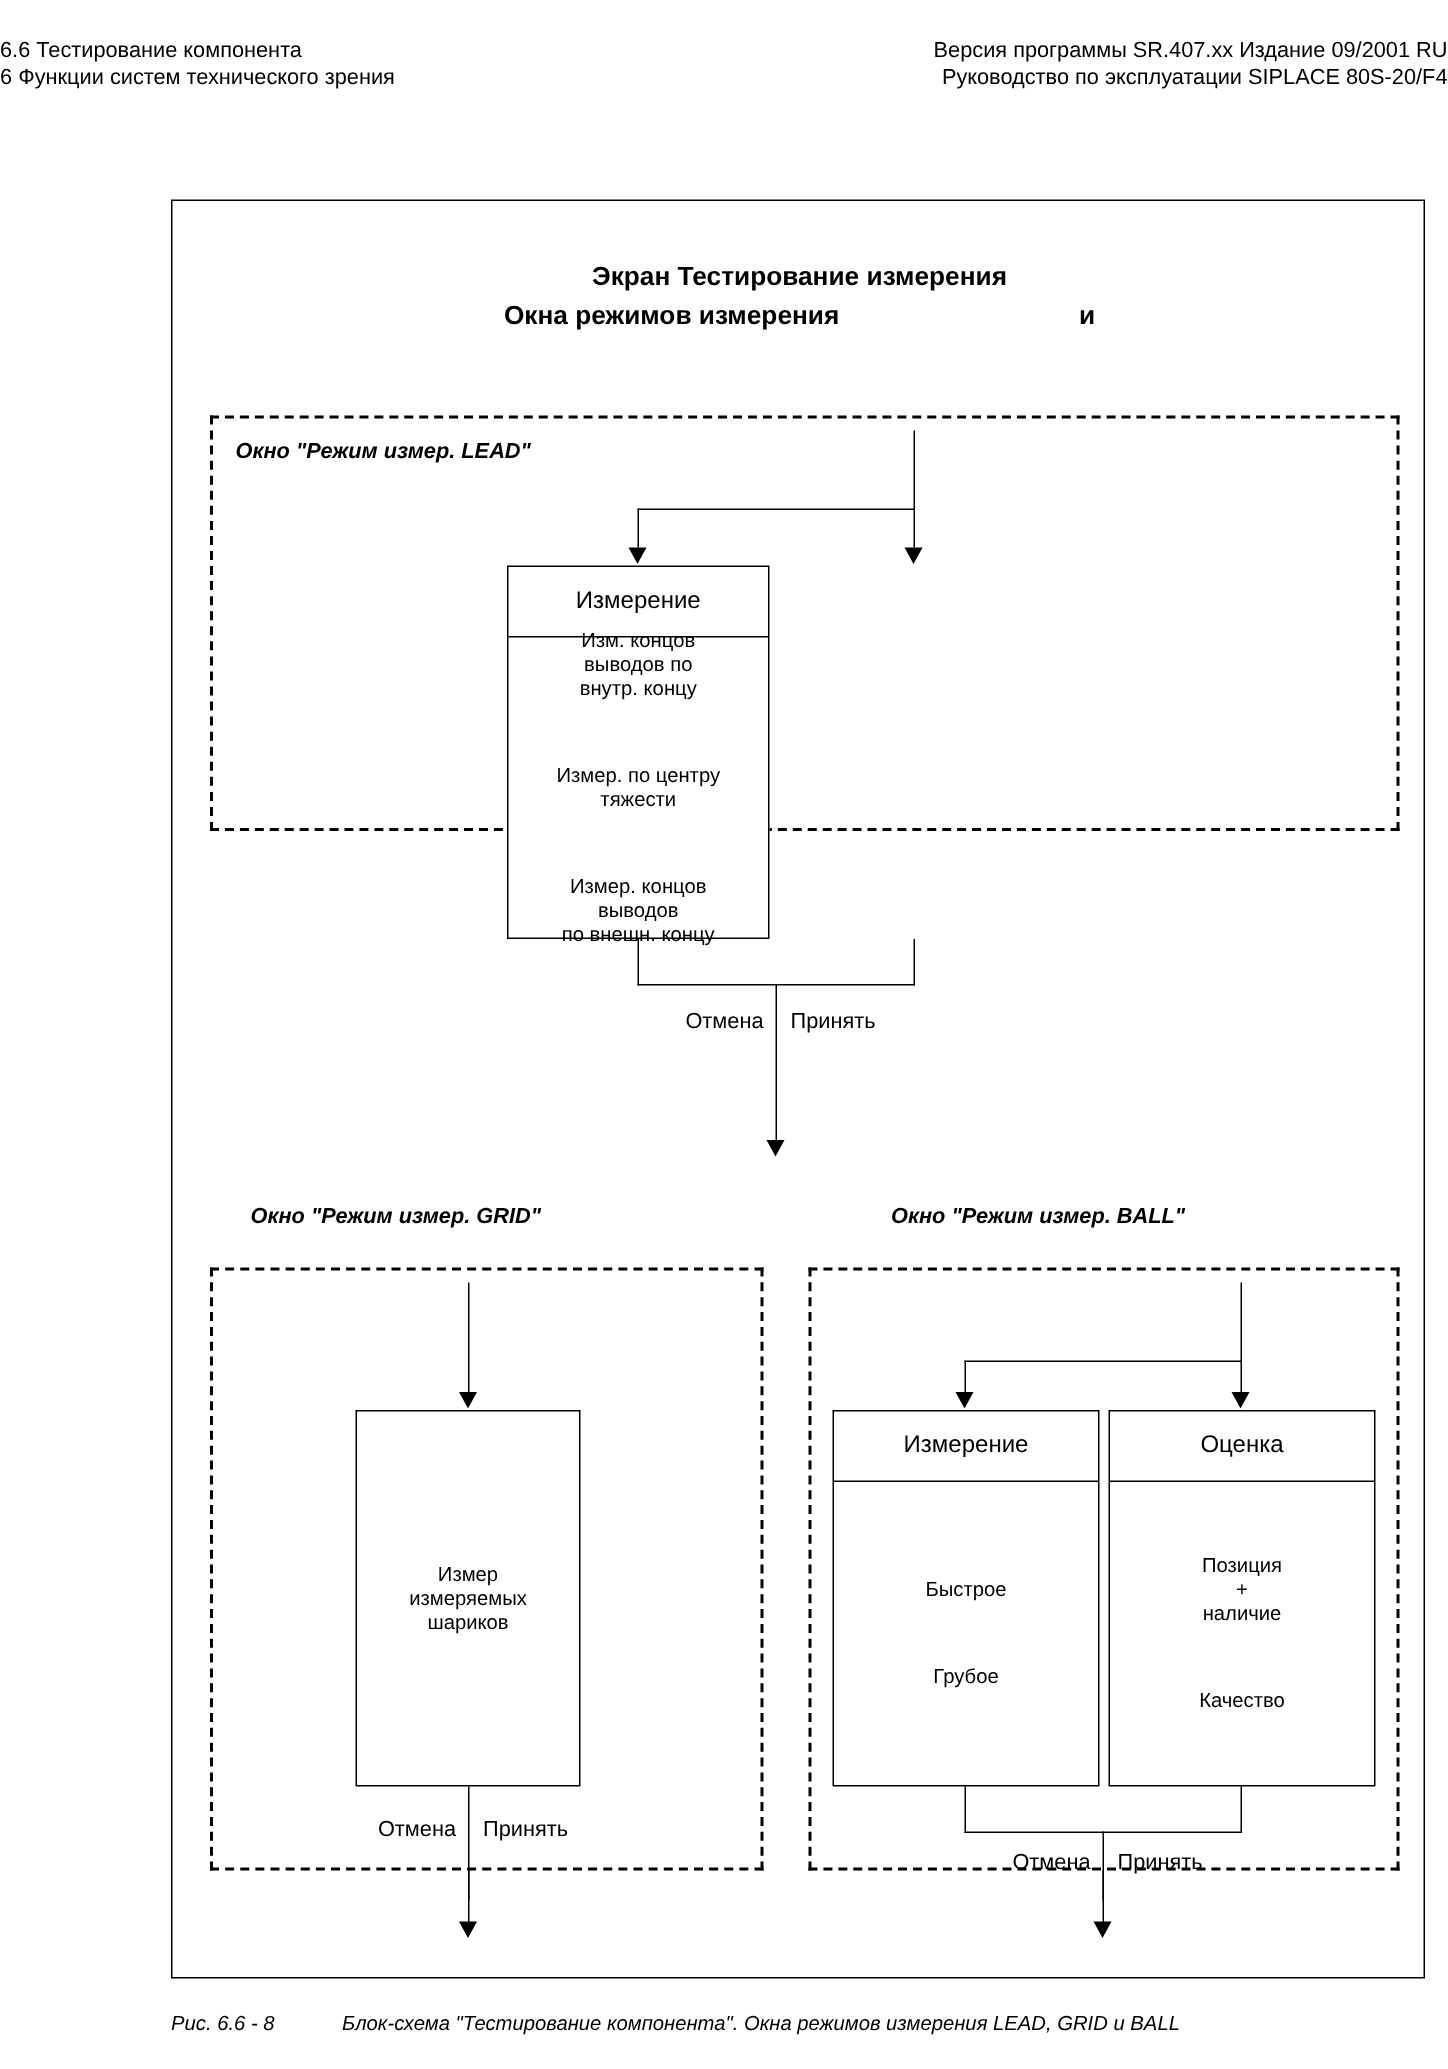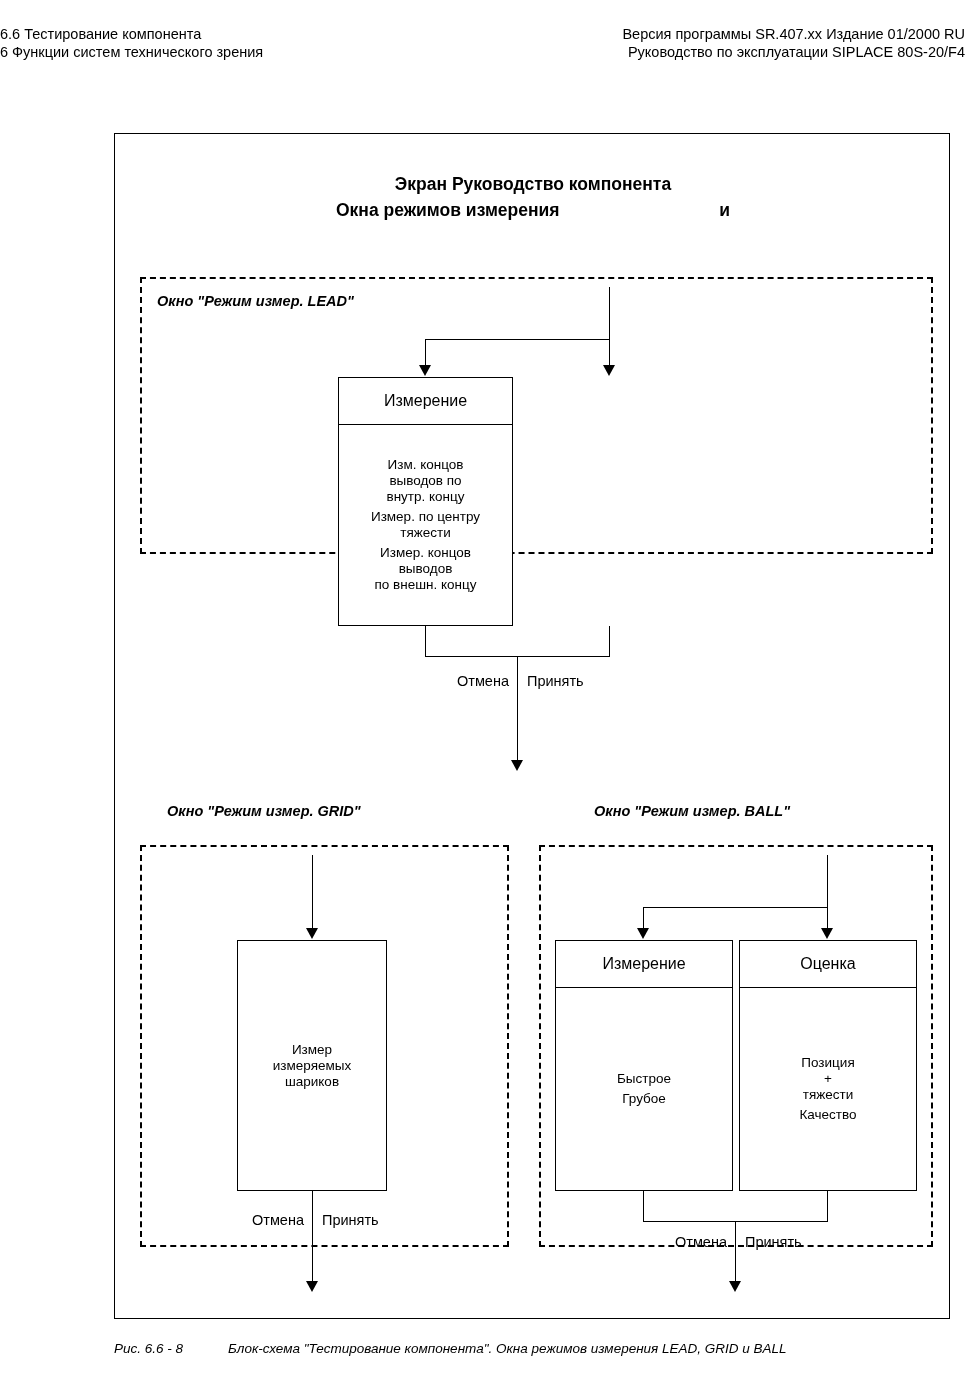--- a/index.html
+++ b/index.html
@@ -122,21 +122,21 @@
     box-sizing: border-box;
     padding: 4px 6px;
   }
   .flow-box.no-header .box-body {
     height: 100%;
   }
   .box-body .item {
     font-size: 13.5px;
     line-height: 16px;
     text-align: center;
-    margin: 2px 0;
+    margin: 21px 0;
     white-space: pre-line;
   }
 
   
   #box-lead-measure { left: 223px; top: 243px; width: 175px; height: 249px; }
   #box-lead-window  { left: 406px; top: 243px; width: 177px; height: 249px; }
   
   #box-grid-count   { left: 122px; top: 806px; width: 150px; height: 251px; }
   
   #box-ball-measure { left: 440px; top: 806px; width: 178px; height: 251px; }
@@ -196,28 +196,28 @@
 </head>
 <body>
 
 <div class="page-header">
   <div class="hdr-line l1">
     <span class="hdr-left">6 Функции систем технического зрения</span>
     <span class="hdr-right">Руководство по эксплуатации SIPLACE 80S-20/F4</span>
   </div>
   <div class="hdr-line l2">
     <span class="hdr-left">6.6 Тестирование компонента</span>
-    <span class="hdr-right">Версия программы SR.407.xx  Издание 01/2000 RU</span>
+    <span class="hdr-right">Версия программы SR.407.xx  Издание 09/2001 RU</span>
   </div>
 </div>
 
 <div class="figure-frame">
 
   <div class="fig-title">
-    <span class="t-row1">Экран   Руководство компонента</span>
+    <span class="t-row1">Экран   Тестирование измерения</span>
     <span class="t-row2">
       <span>Окна режимов измерения</span>
       <span class="spacer-word"></span>
       <span>и</span>
     </span>
   </div>
 
   <div class="dashed-box" id="lead-region"></div>
   <div class="window-caption" id="cap-lead">Окно "Режим измер. LEAD"</div>
 
@@ -292,21 +292,21 @@
       <div class="item">Быстрое</div>
       <div class="item">Грубое</div>
     </div>
   </div>
 
   <div class="flow-box" id="box-ball-eval">
     <div class="box-header">Оценка</div>
     <div class="box-body">
       <div class="item">Позиция
 +
-тяжести</div>
+наличие</div>
       <div class="item">Качество</div>
     </div>
   </div>
 
   <div class="vline" style="left:528px; top:1057px; height:31px;"></div>
   <div class="vline" style="left:712px; top:1057px; height:31px;"></div>
   <div class="hline" style="left:528px; top:1087px; width:185px;"></div>
   <div class="vline" style="left:620px; top:1087px; height:46px;"></div>
 
   <div class="btn-label right-align" style="left:500px; top:1100px; width:112px;">Отмена</div>

